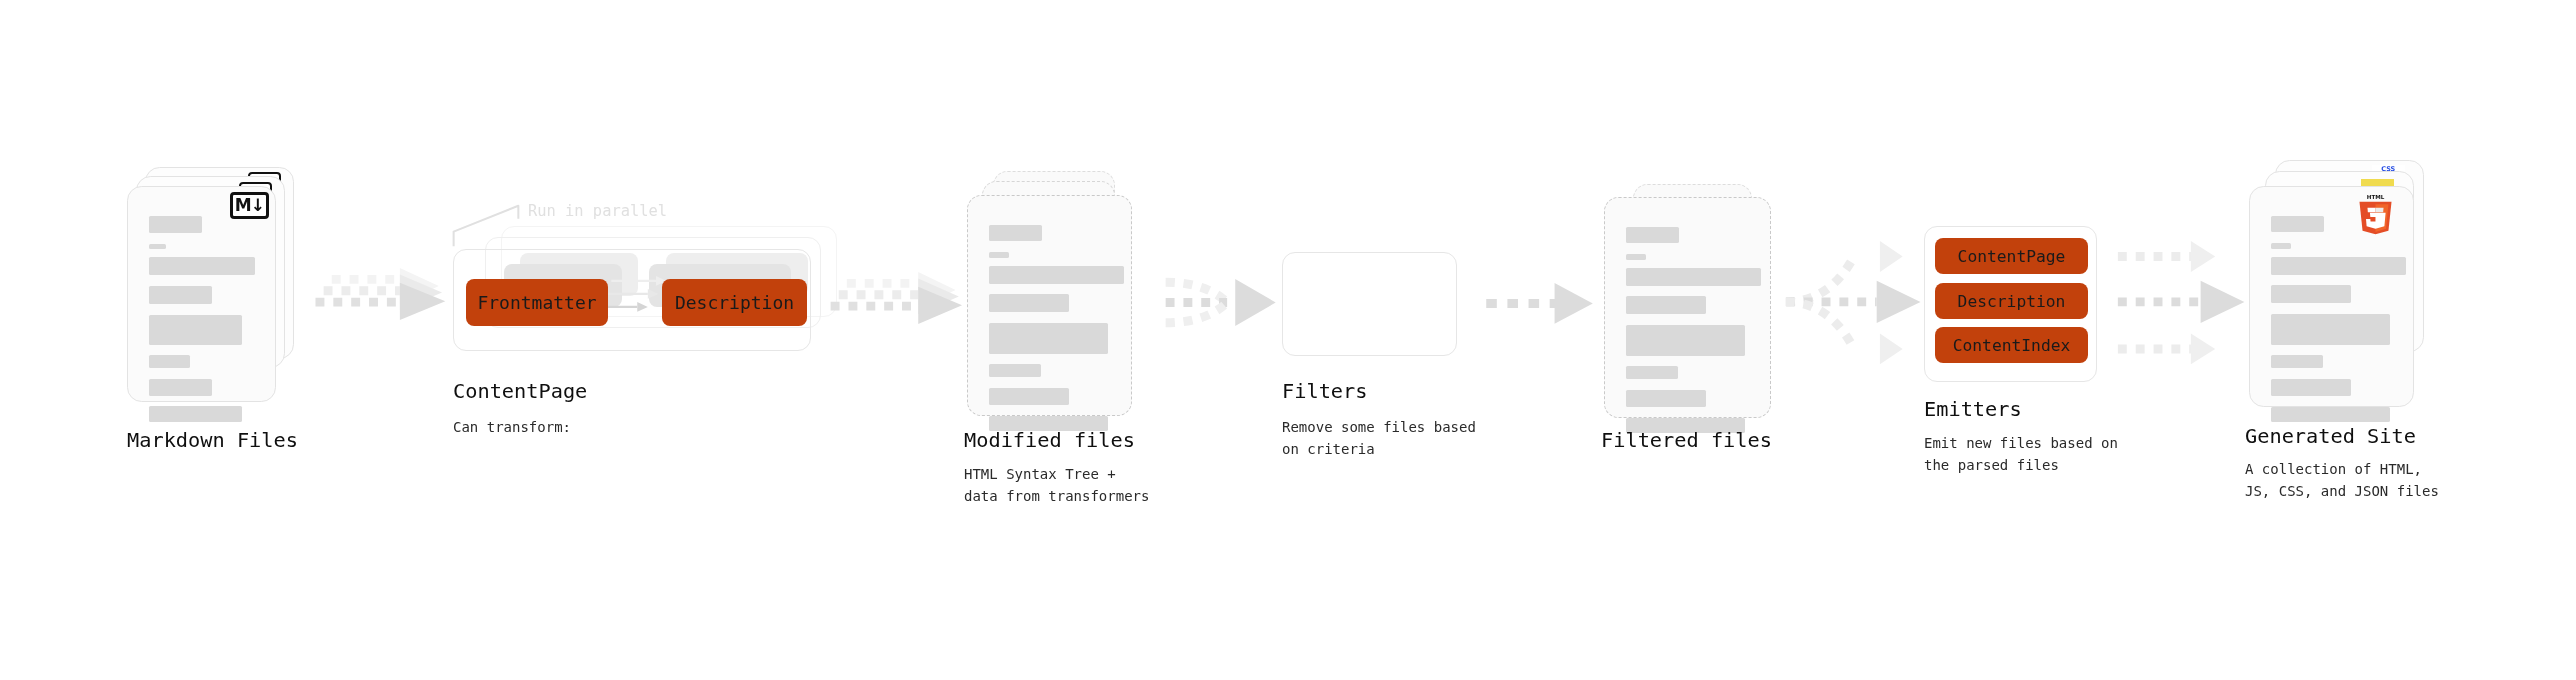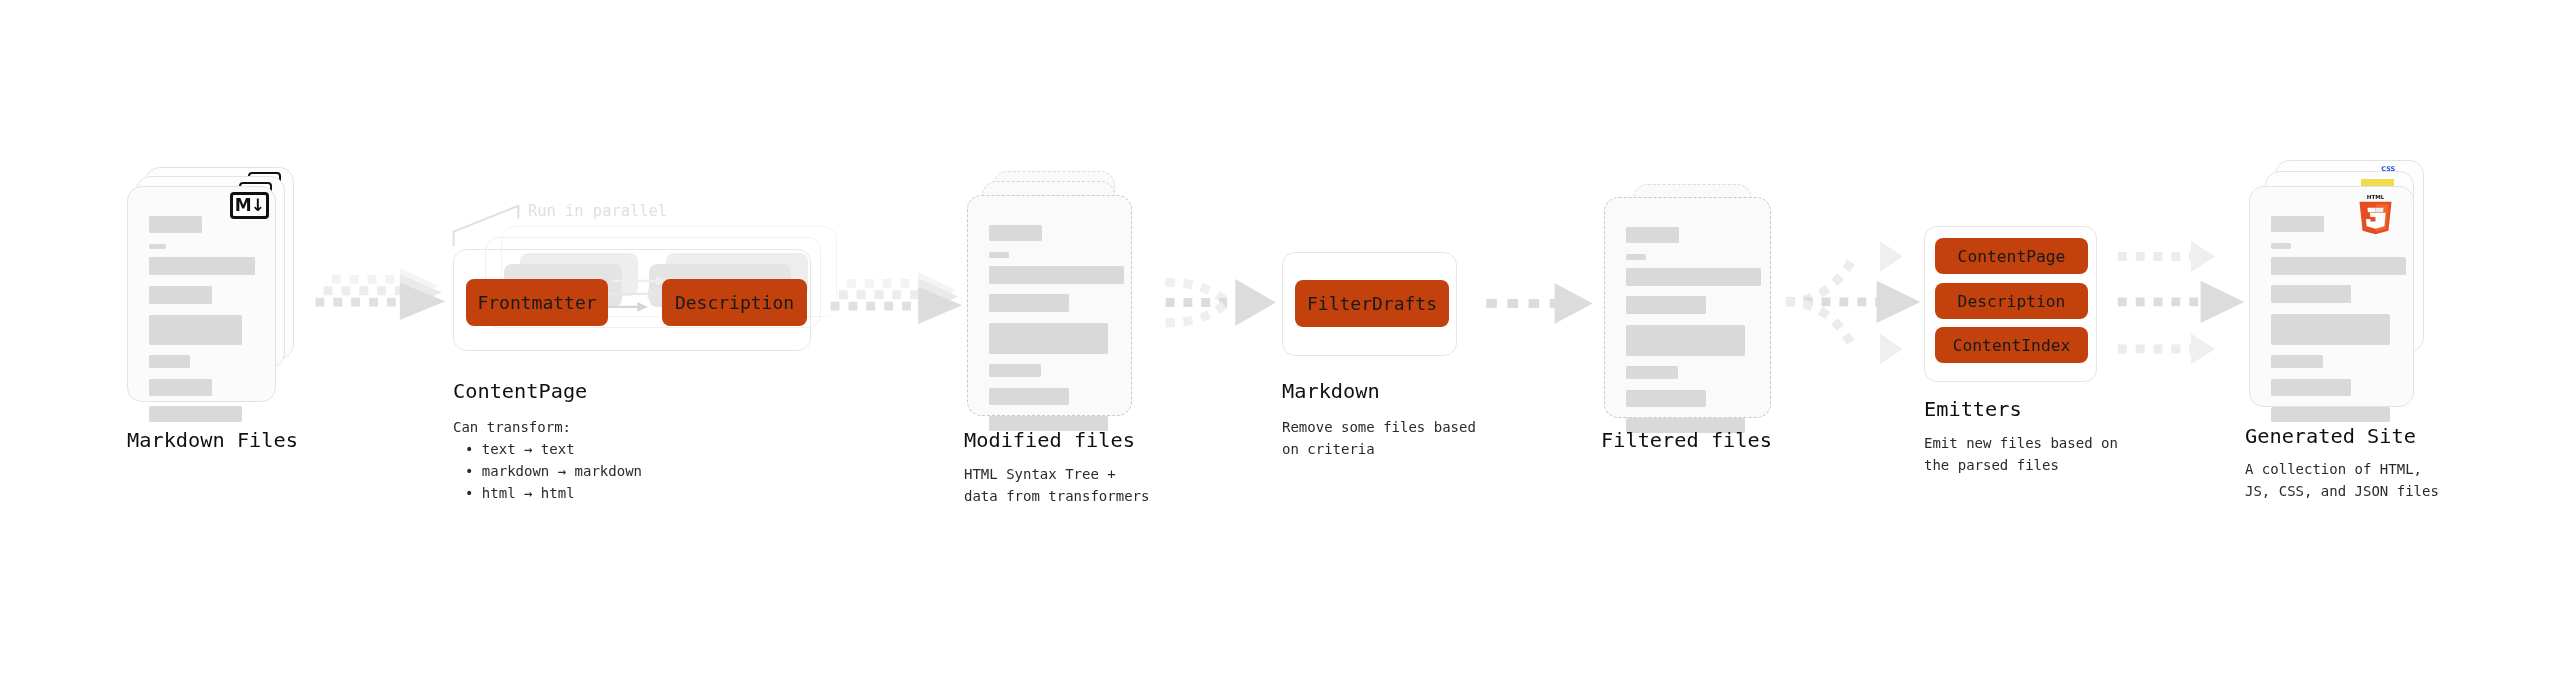--- a/index.html
+++ b/index.html
@@ -160,25 +160,20 @@
       <polygon points="32,32 45,38 32,44" fill="#d5d5d5"></polygon>
     </g>
   </svg>
 
   <div class="groupbox" style="left:453px; top:249px; width:358px; height:102px;"></div>
   <div class="pill" style="left:466px; top:279px; width:142px; height:47px;">Frontmatter</div>
   <div class="pill" style="left:662px; top:279px; width:145px; height:47px;">Description</div>
 
   <div class="label" style="left:453px; top:379px;">ContentPage</div>
   <div class="sublabel" style="left:453px; top:416px;">Can transform:</div>
-  <div class="bullets" style="left:465px; top:438px;">
-    <div class="b">• <span>text → text</span></div>
-    <div class="b">• <span>markdown → markdown</span></div>
-    <div class="b">• <span>html → html</span></div>
-  </div>
 
   <svg style="left:829px; top:272px;" width="142" height="65" viewBox="0 0 175 80">
     <g stroke-dasharray="11 11" stroke-width="11" fill="none">
       <line x1="22" y1="14" x2="118" y2="14" stroke="#f3f3f3"></line>
       <line x1="12" y1="28" x2="118" y2="28" stroke="#ececec"></line>
       <line x1="2" y1="42" x2="118" y2="42" stroke="#e0e0e0"></line>
     </g>
     <polygon points="110,0 156,22 110,44" fill="#f4f4f4"></polygon>
     <polygon points="110,8 160,30 110,52" fill="#eaeaea"></polygon>
     <polygon points="110,18 164,41 110,64" fill="#dcdcdc"></polygon>
@@ -207,22 +202,21 @@
   <svg style="left:1146px; top:258px;" width="138" height="89" viewBox="0 0 170 110">
     <g fill="none" stroke-width="11" stroke-dasharray="11 11">
       <path d="M24 30 Q74 30 100 55" stroke="#efefef"></path>
       <line x1="24" y1="55" x2="100" y2="55" stroke="#dcdcdc"></line>
       <path d="M24 80 Q74 80 100 55" stroke="#efefef"></path>
     </g>
     <polygon points="110,26 160,55 110,84" fill="#dcdcdc"></polygon>
   </svg>
 
   <div class="groupbox" style="left:1282px; top:252px; width:175px; height:104px;"></div>
-  <div class="pill" style="left:1295px; top:280px; width:154px; height:47px;">FilterDrafts</div>
-  <div class="label" style="left:1282px; top:379px;">Markdown</div>
+  <div class="label" style="left:1282px; top:379px;">Filters</div>
   <div class="sublabel" style="left:1282px; top:416px;">Remove some files based
 on criteria</div>
 
   <svg style="left:1483px; top:283px;" width="122" height="49" viewBox="0 0 150 60">
     <line x1="4" y1="25" x2="90" y2="25" stroke="#dcdcdc" stroke-width="11" stroke-dasharray="13 13"></line>
     <polygon points="88,0 135,25 88,50" fill="#dcdcdc"></polygon>
   </svg>
 
   <div class="card-stack">
     <div class="card dashed" style="left:1633px; top:184px; width:119px; height:89px; border-color:#dddddd;"></div>

